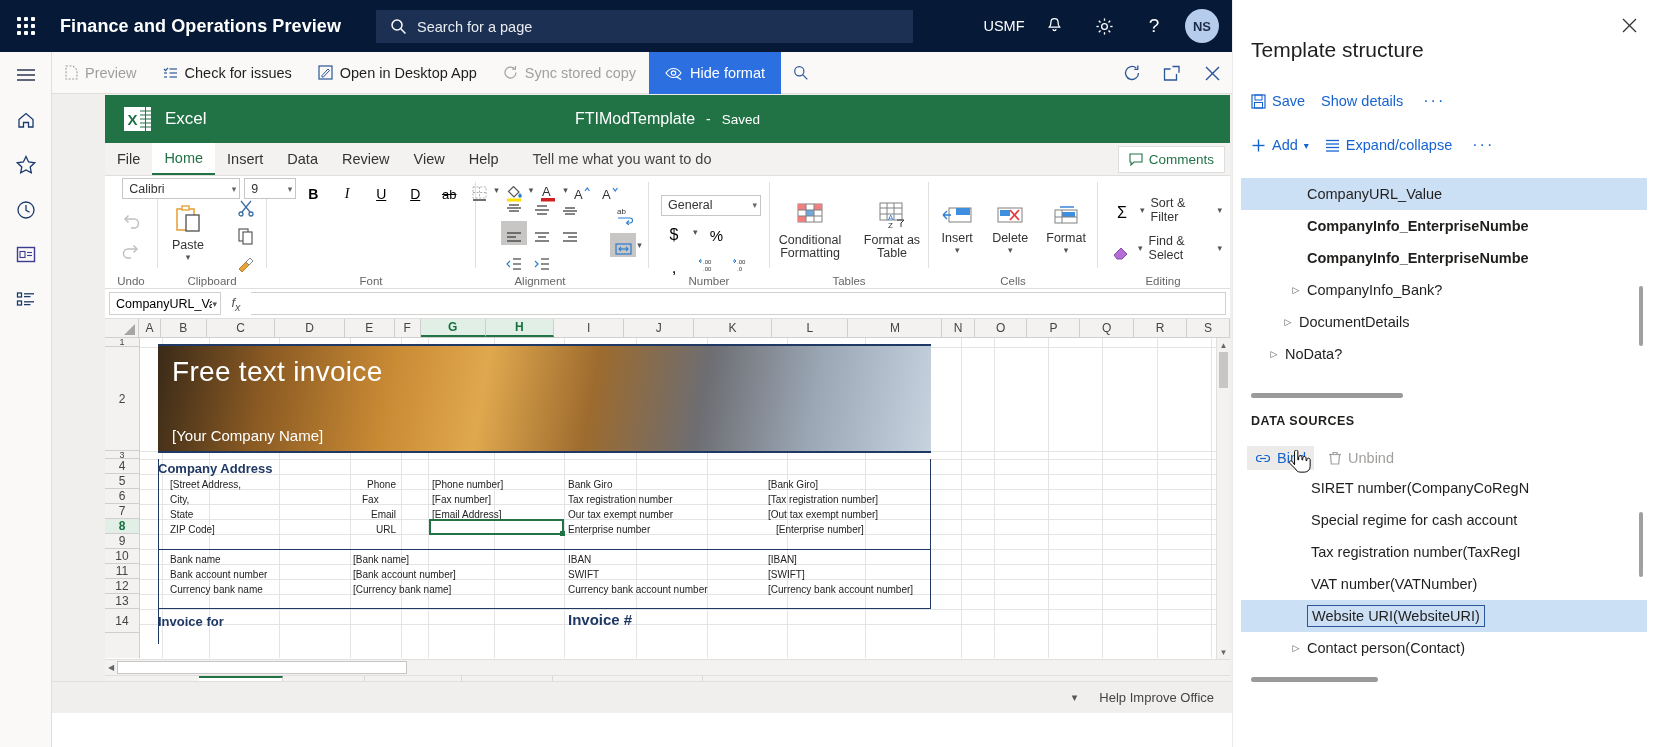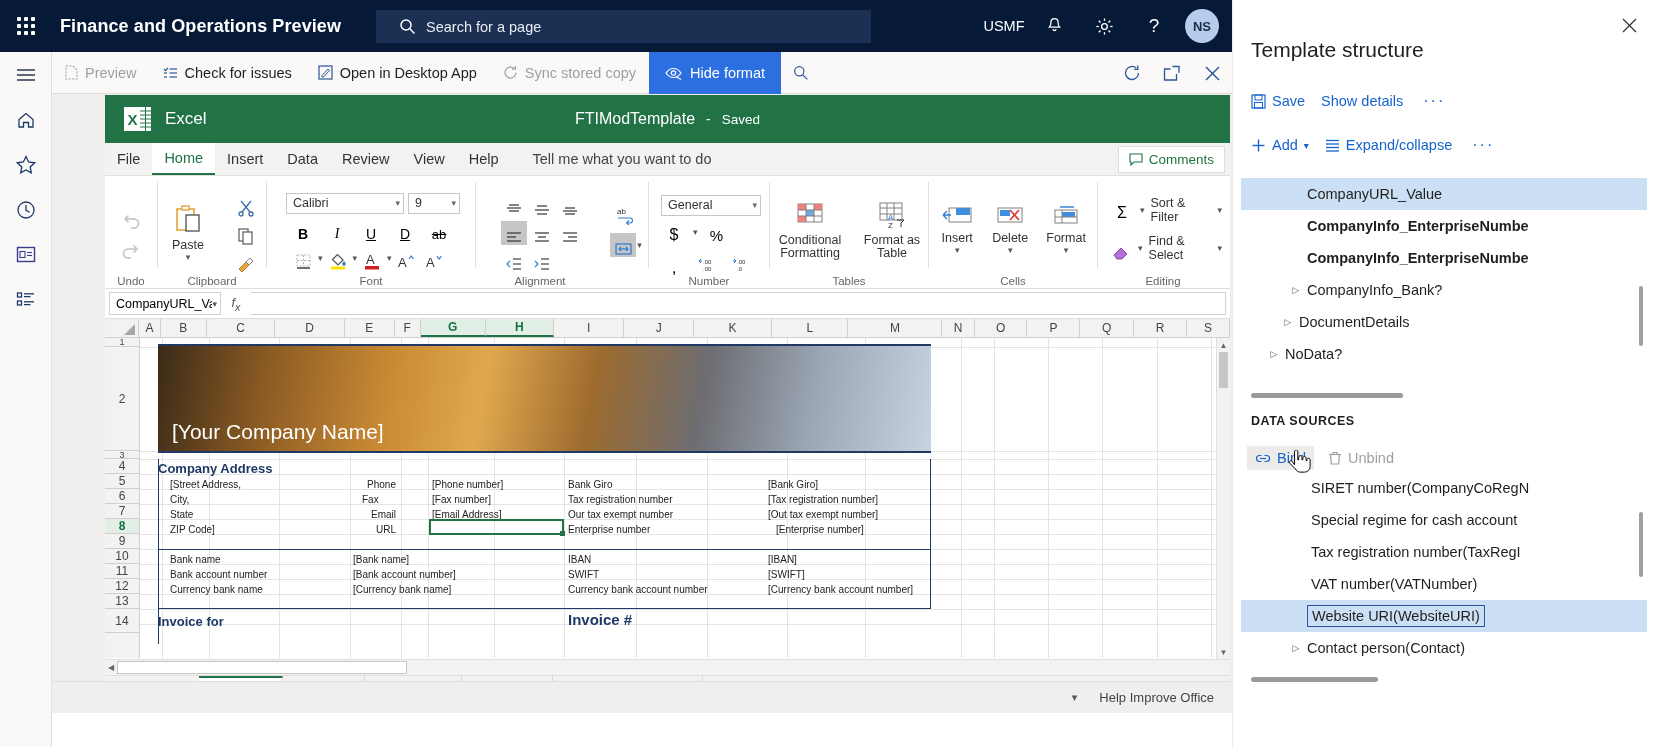--- a/index.html
+++ b/index.html
@@ -14,22 +14,22 @@
   
   .topnav {
     position: absolute; top: 0; left: 0; width: 1232px; height: 52px;
     background: #061A38; display: flex; align-items: center;
   }
   .waffle { width: 52px; height: 52px; display: flex; align-items: center; justify-content: center; cursor: pointer; }
   .waffle .grid9 { display: grid; grid-template-columns: repeat(3, 4px); grid-template-rows: repeat(3, 4px); gap: 3px; }
   .waffle .grid9 i { display: block; width: 4px; height: 4px; background: #fff; border-radius: 1px; }
   .brandtitle { color: #fff; font-size: 18px; font-weight: bold; margin-left: 8px; letter-spacing: .1px; }
   .navsearch {
-    position: absolute; left: 376px; top: 10px; width: 495px; height: 33px;
-    background: #1B3052; display: flex; align-items: center; padding-left: 23px; cursor: text;
+    position: absolute; left: 376px; top: 10px; width: 537px; height: 33px;
+    background: #1B3052; display: flex; align-items: center; padding-left: 14px; cursor: text;
   }
   .navsearch .lbl { color: #E8EBF0; font-size: 14.5px; margin-left: 10px; }
   .navright { position: absolute; right: 0; top: 0; height: 52px; display: flex; align-items: center; gap: 0; }
   .navright .item { height: 52px; min-width: 50px; display: flex; align-items: center; justify-content: center; color: #fff; font-size: 14.5px; cursor: pointer; }
   .avatar {
     width: 34px; height: 34px; border-radius: 50%; background: #B6CCEC; color: #1c2b45;
     display: flex; align-items: center; justify-content: center; font-size: 13px; font-weight: 600;
     margin-right: 13px; margin-left: 6px; cursor: pointer;
   }
 
@@ -102,21 +102,21 @@
   .rowhdr { width: 35px; background: #F3F2F1; border-right: 1px solid #D0CECE; }
   .rh { border-bottom: 1px solid #D0CECE; display: flex; align-items: center; justify-content: center; font-size: 12px; color: #444; cursor: pointer; }
   .rh.cur { font-weight: bold; color: #15703E; background: #E2EFE7; }
   .cells { position: relative; flex: 1; background: #fff; }
   .gline-v { position: absolute; top: 0; bottom: 0; width: 1px; background: #E4E4E4; }
   .gline-h { position: absolute; left: 0; right: 0; height: 1px; background: #E4E4E4; }
   .ctext { position: absolute; font-size: 10px; color: #222; white-space: nowrap; line-height: 14px; }
   .ctext.hdrblue { color: #1F3864; font-weight: bold; font-size: 13px; }
   .banner { position: absolute; background: linear-gradient(100deg,#3a2a18 0%,#8a5a23 14%,#c98a34 30%,#e0a84e 42%,#9d6b2e 56%,#6d6d72 70%,#9aa6b4 84%,#c7d3df 100%); }
   .banner .bt1 { position: absolute; left: 14px; top: 10px; color: #fff; font-size: 28px; font-weight: 300; letter-spacing: .3px; }
-  .banner .bt2 { position: absolute; left: 14px; bottom: 7px; color: #fff; font-size: 21px; }
+  .banner .bt2 { position: absolute; left: 14px; bottom: 7px; color: #fff; font-size: 15px; }
   .selcell { position: absolute; border: 2px solid #217346; }
   .selcell .handle { position: absolute; right: -3px; bottom: -3px; width: 5px; height: 5px; background: #217346; }
   .vscroll { position: absolute; right: 0; top: 19px; width: 14px; bottom: 0; background: #F3F2F1; border-left: 1px solid #E1DFDD; }
   .vscroll .sbtn { height: 14px; display: flex; align-items: center; justify-content: center; font-size: 8px; color: #666; cursor: pointer; }
   .vscroll .thumb { position: absolute; top: 14px; left: 2px; right: 2px; height: 36px; background: #C8C6C4; cursor: pointer; }
   .hscroll { height: 16px; background: #F3F2F1; display: flex; align-items: center; border-top: 1px solid #E1DFDD; }
   .hscroll .left { width: 12px; text-align: center; font-size: 8px; color: #666; cursor: pointer; }
   .hscroll .thumb { width: 290px; height: 13px; background: #fff; border: 1px solid #C8C6C4; cursor: pointer; }
 
   
@@ -446,21 +446,21 @@
                   <path d="M9 7l4-4 3 3-4 4z" fill="#fff" stroke="#888" stroke-width="1"></path>
                 </svg>
             </div>
           </div>
         </div>
         <div class="rglabel">Clipboard</div>
       </div>
       <div class="rsep"></div>
 
       <div class="rgroup" style="width:208px;">
-        <div class="rgbody" style="flex-direction:column;justify-content:center;align-items:flex-start;padding-left:4px;">
+        <div class="rgbody" style="flex-direction:row;justify-content:center;align-items:flex-start;padding-left:4px;">
           <div class="fontrow">
             <div class="cbox" style="width:118px;">
               <span class="cv">Calibri</span>
               <span class="chev">▾</span>
             </div>
             <div class="cbox" style="width:52px;">
               <span class="cv">9</span>
               <span class="chev">▾</span>
             </div>
           </div>
@@ -842,20 +842,21 @@
           <div class="gline-h" style="top:181px;"></div>
             <div class="gline-h" style="top:196px;"></div>
           <div class="gline-h" style="top:211px;"></div>
             <div class="gline-h" style="top:226px;"></div>
           <div class="gline-h" style="top:241px;"></div>
             <div class="gline-h" style="top:256px;"></div>
           <div class="gline-h" style="top:271px;"></div>
             <div class="gline-h" style="top:286px;"></div>
 
           <div class="banner" style="left:18px;top:6px;width:773px;height:109px;border-top:2px solid #1F3864;border-bottom:2px solid #1F3864;">
+            <div class="bt1">Free text invoice</div>
             <div class="bt2">[Your Company Name]</div>
           </div>
 
           <div class="ctext hdrblue" style="left:18px;top:124px;">Company Address</div>
           <div class="ctext" style="left:30px;top:140px;">[Street Address,</div>
           <div class="ctext" style="left:30px;top:155px;">City,</div>
           <div class="ctext" style="left:30px;top:170px;">State</div>
           <div class="ctext" style="left:30px;top:185px;">ZIP Code]</div>
 
           <div class="ctext" style="left:222px;top:140px;width:34px;text-align:right;">Phone</div>

